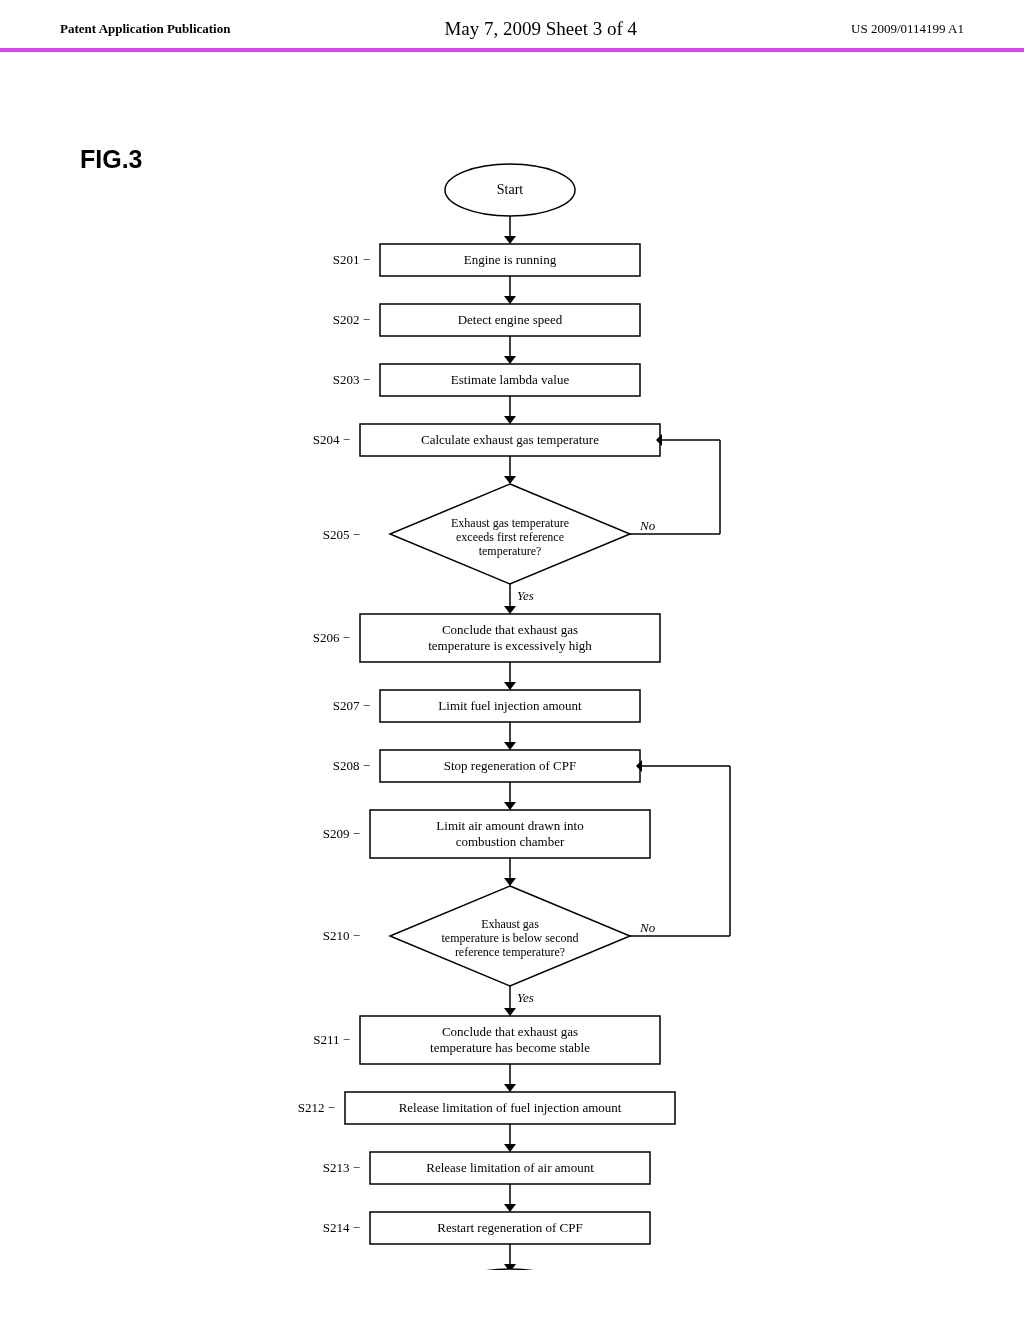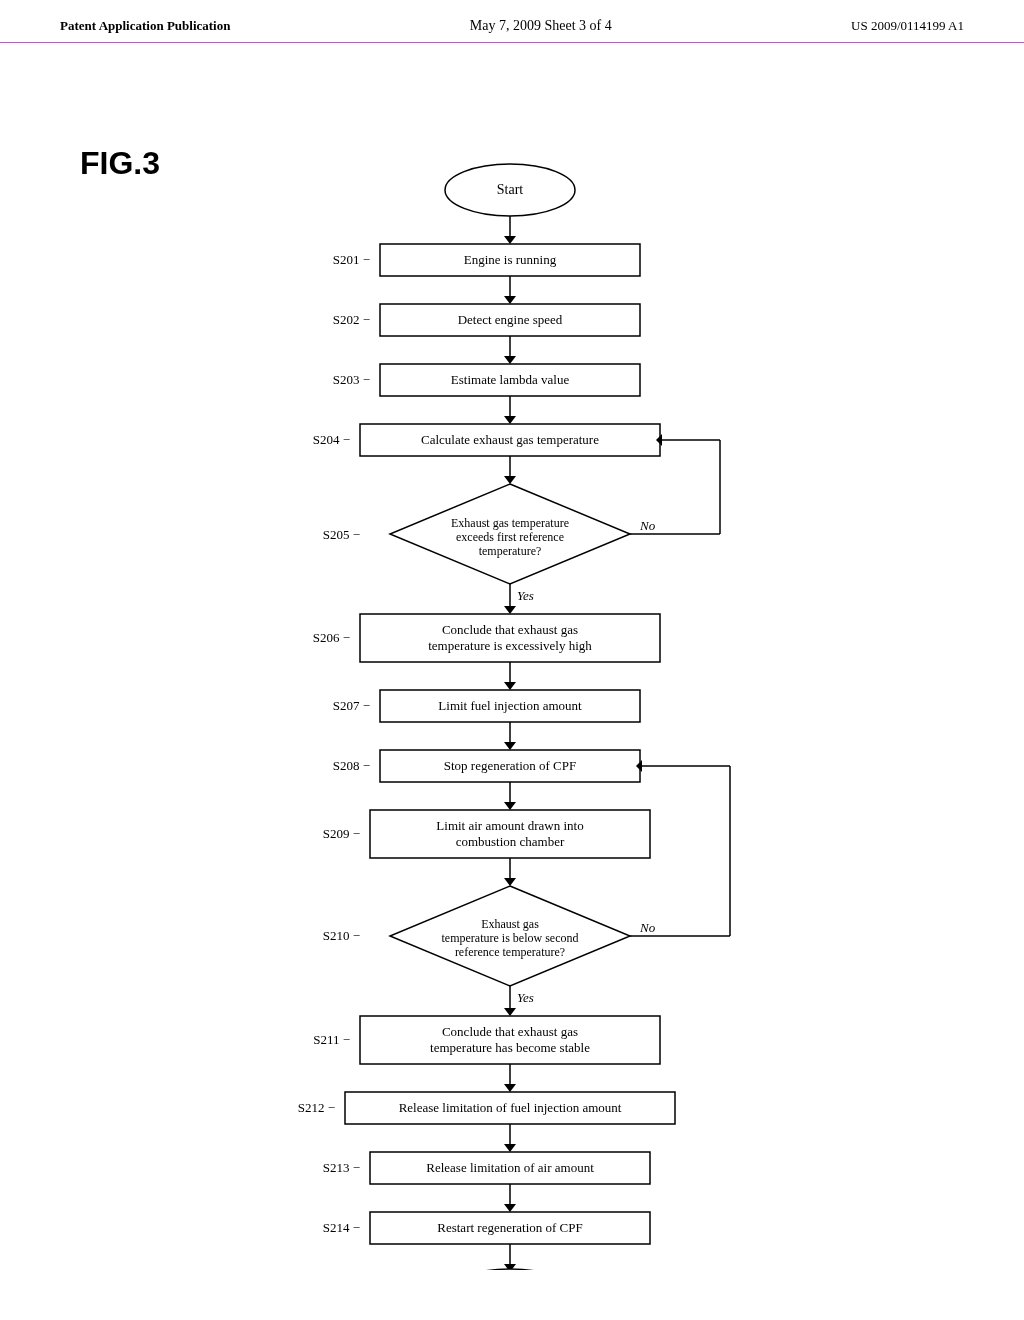--- a/index.html
+++ b/index.html
@@ -10,33 +10,33 @@
       min-height: 1320px;
       position: relative;
       overflow-x: hidden;
     }
 
     .page-header {
       display: flex;
       justify-content: space-between;
       align-items: center;
       padding: 18px 60px 8px 60px;
-      border-bottom: 1px solid #d946ef;
+      border-bottom: 4px solid #d946ef;
       font-size: 13px;
     }
 
     .header-left { font-weight: bold; }
-    .header-center { font-size: 14px; }
+    .header-center { font-size: 19px; }
     .header-right { font-size: 13px; }
 
     .figure-label {
       position: absolute;
       top: 145px;
       left: 80px;
-      font-size: 32px;
+      font-size: 25px;
       font-weight: bold;
       font-family: Arial, sans-serif;
     }
   </style>
 </head>
 <body>
 
 <div class="page-header">
   <span class="header-left">Patent Application Publication</span>
   <span class="header-center">May 7, 2009   Sheet 3 of 4</span>

